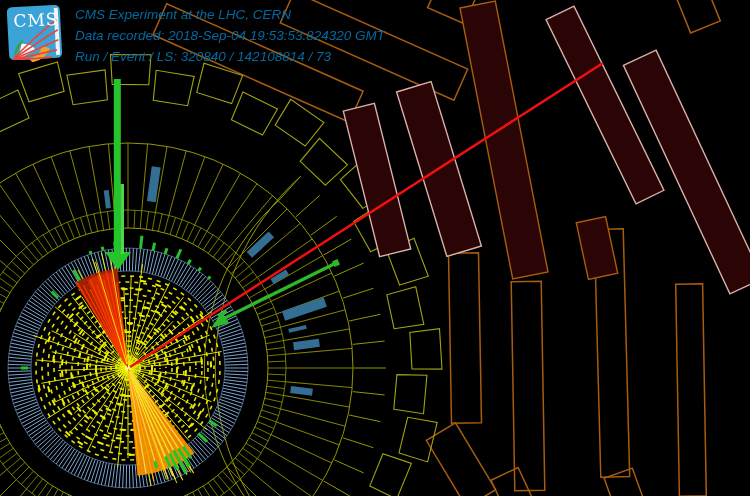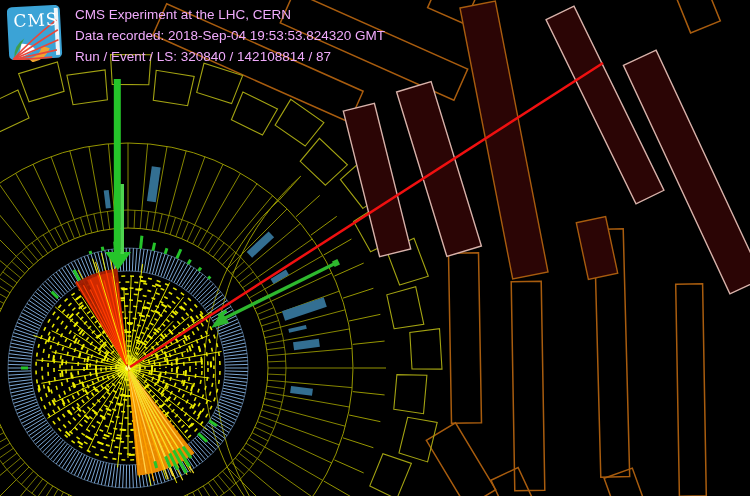--- a/index.html
+++ b/index.html
@@ -1,20 +1,20 @@
 <!DOCTYPE html>
 <html><head>
 <meta charset="utf-8">
 <style>
   html,body{margin:0;padding:0;background:#000;}
   #stage{position:relative;width:750px;height:496px;background:#000;overflow:hidden;
          font-family:"Liberation Sans",sans-serif;}
   #evsvg{position:absolute;left:0;top:0;}
-  #hdr{position:absolute;left:75px;top:4px;color:#f0abfc;font-size:13.5px;line-height:21px;
-       white-space:nowrap;z-index:5;}
+  #hdr{position:absolute;left:75px;top:4px;color:#0369a1;font-size:13.5px;line-height:21px;
+       white-space:nowrap;z-index:5;font-style:italic;}
   #logo{position:absolute;left:7px;top:5px;width:56px;height:57px;z-index:6;}
   .cmslogo-text{font-family:"DejaVu Serif",serif;font-size:17px;fill:#fff;letter-spacing:1px;}
 </style>
 </head>
 <body>
 
 <div id="stage">
   <svg id="evsvg" width="750" height="496">
       <g>
         <polygon points="152.9,34.8 166.7,3.7 363.1,91.2 349.3,122.3" fill="none" stroke="#a85c0e" stroke-width="1.5"></polygon>
@@ -829,15 +829,15 @@
           <path d="M5 53 Q 28 50 49 46"></path>
         <path d="M5 53 Q 26 54 44 53"></path>
       </g>
       <text x="7" y="21" class="cmslogo-text">CMS</text>
     </g>
   </svg>
 
   <div id="hdr">
     <div>CMS Experiment at the LHC, CERN</div>
     <div>Data recorded: 2018-Sep-04 19:53:53.824320 GMT</div>
-    <div>Run / Event / LS: 320840 / 142108814 / 87</div>
+    <div>Run / Event / LS: 320840 / 142108814 / 73</div>
   </div>
 </div>
 
 </body></html>

